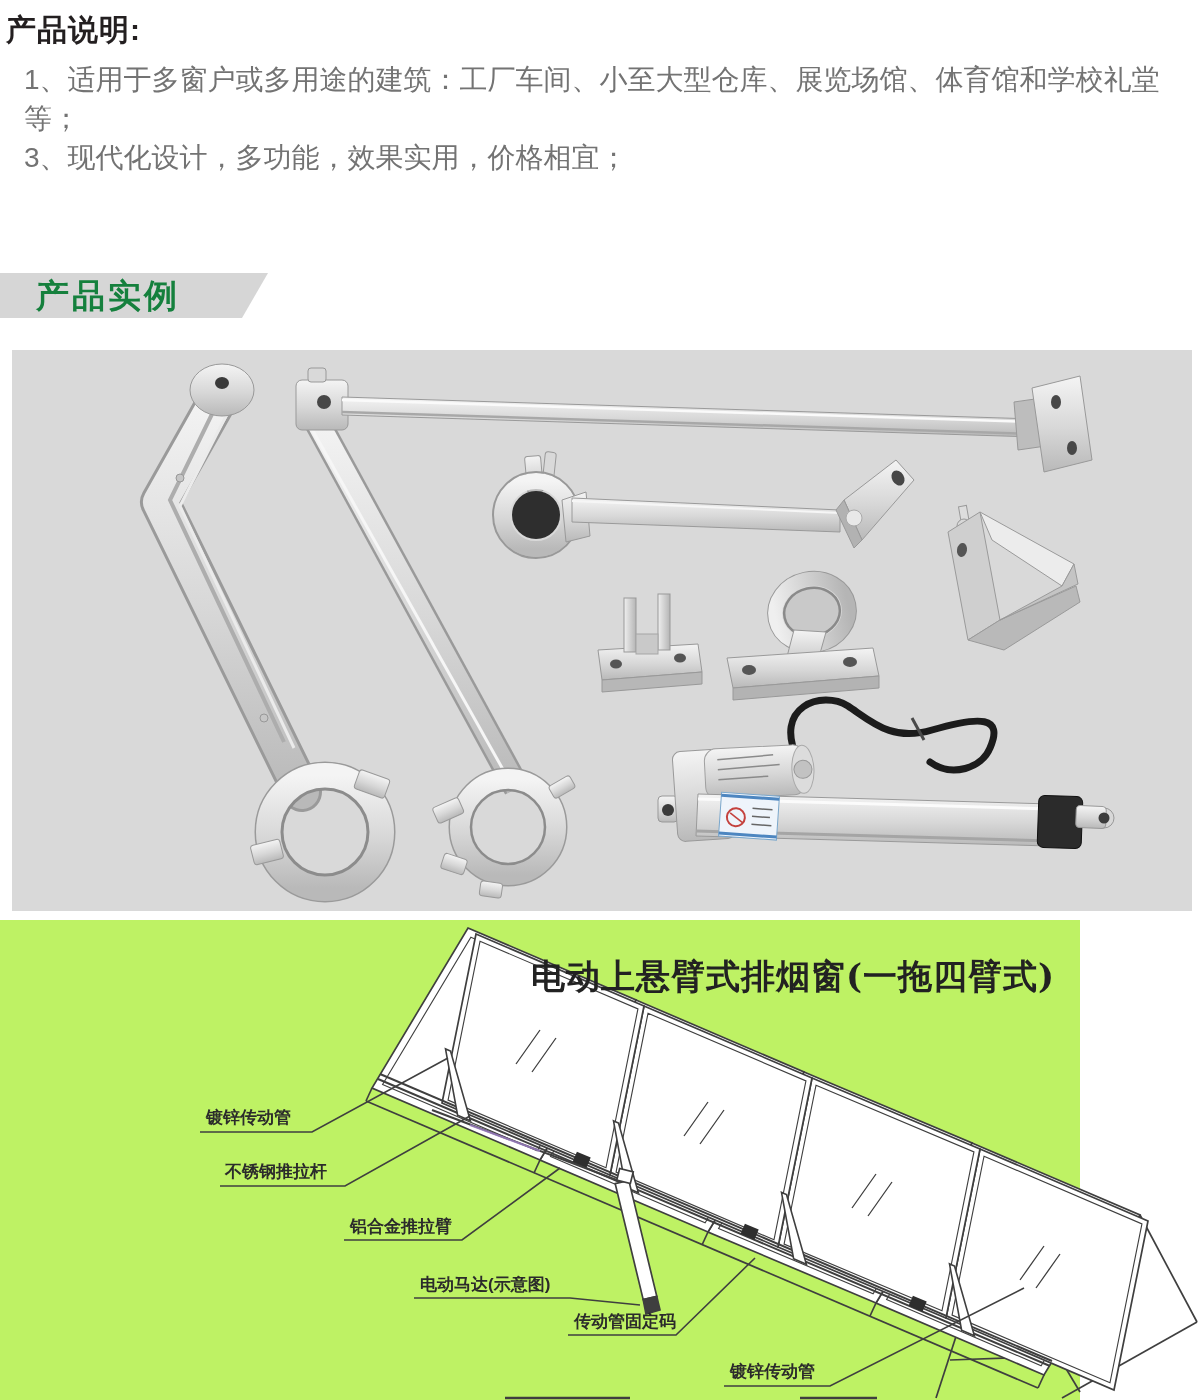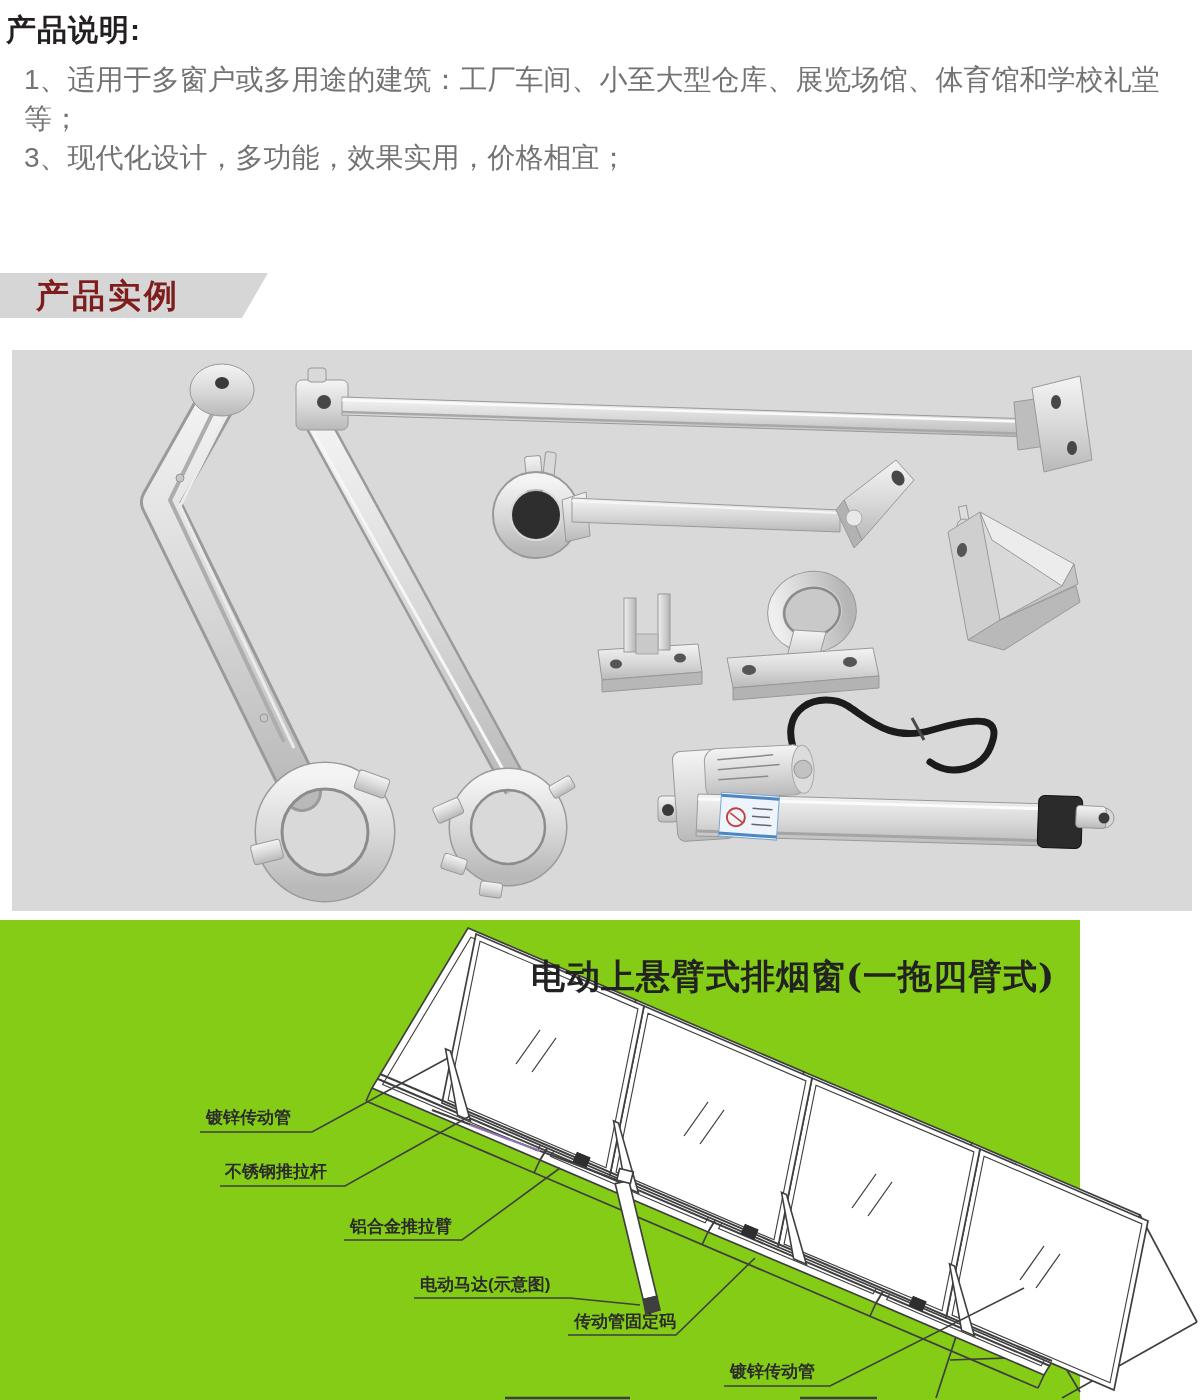--- a/index.html
+++ b/index.html
@@ -2,24 +2,24 @@
 <html><head>
 <meta charset="utf-8">
 <style>
   html,body{margin:0;padding:0;background:#ffffff;}
   #page{position:relative;width:1200px;height:1400px;background:#fff;overflow:hidden;
         font-family:"Liberation Sans",sans-serif;color:#231f20;}
   .desc-heading{position:absolute;left:6px;top:10px;font-size:30px;font-weight:bold;letter-spacing:1px;text-align:center;}
   .desc-list{position:absolute;left:24px;top:60px;width:1180px;font-size:28px;line-height:39px;color:#737373;}
   .banner{position:absolute;left:0;top:273px;width:268px;height:45px;background:#d6d6d6;
           clip-path:polygon(0 0,268px 0,242px 45px,0 45px);}
-  .banner-label{position:absolute;left:36px;top:274px;font-size:33px;font-weight:bold;letter-spacing:3px;color:#7f1d1d;}
+  .banner-label{position:absolute;left:36px;top:274px;font-size:33px;font-weight:bold;letter-spacing:3px;color:#15803d;}
   .photo{position:absolute;left:12px;top:350px;width:1180px;height:561px;background:#d9d9d9;}
   .photo svg{display:block;}
-  .diagram{position:absolute;left:0;top:920px;width:1080px;height:480px;background:#84cc16;}
+  .diagram{position:absolute;left:0;top:920px;width:1080px;height:480px;background:#bef264;}
   .diagram svg{display:block;}
   text.dg-label{font-family:"Liberation Sans",sans-serif;font-size:17px;font-weight:bold;fill:#2b2b2b;}
   text.dg-title{font-family:"DejaVu Serif","Liberation Serif",serif;font-size:34px;font-weight:bold;fill:#222;letter-spacing:1px;}
 </style>
 </head>
 <body>
 
 <div id="page">
 
   <div class="desc-heading">产品说明:</div>

